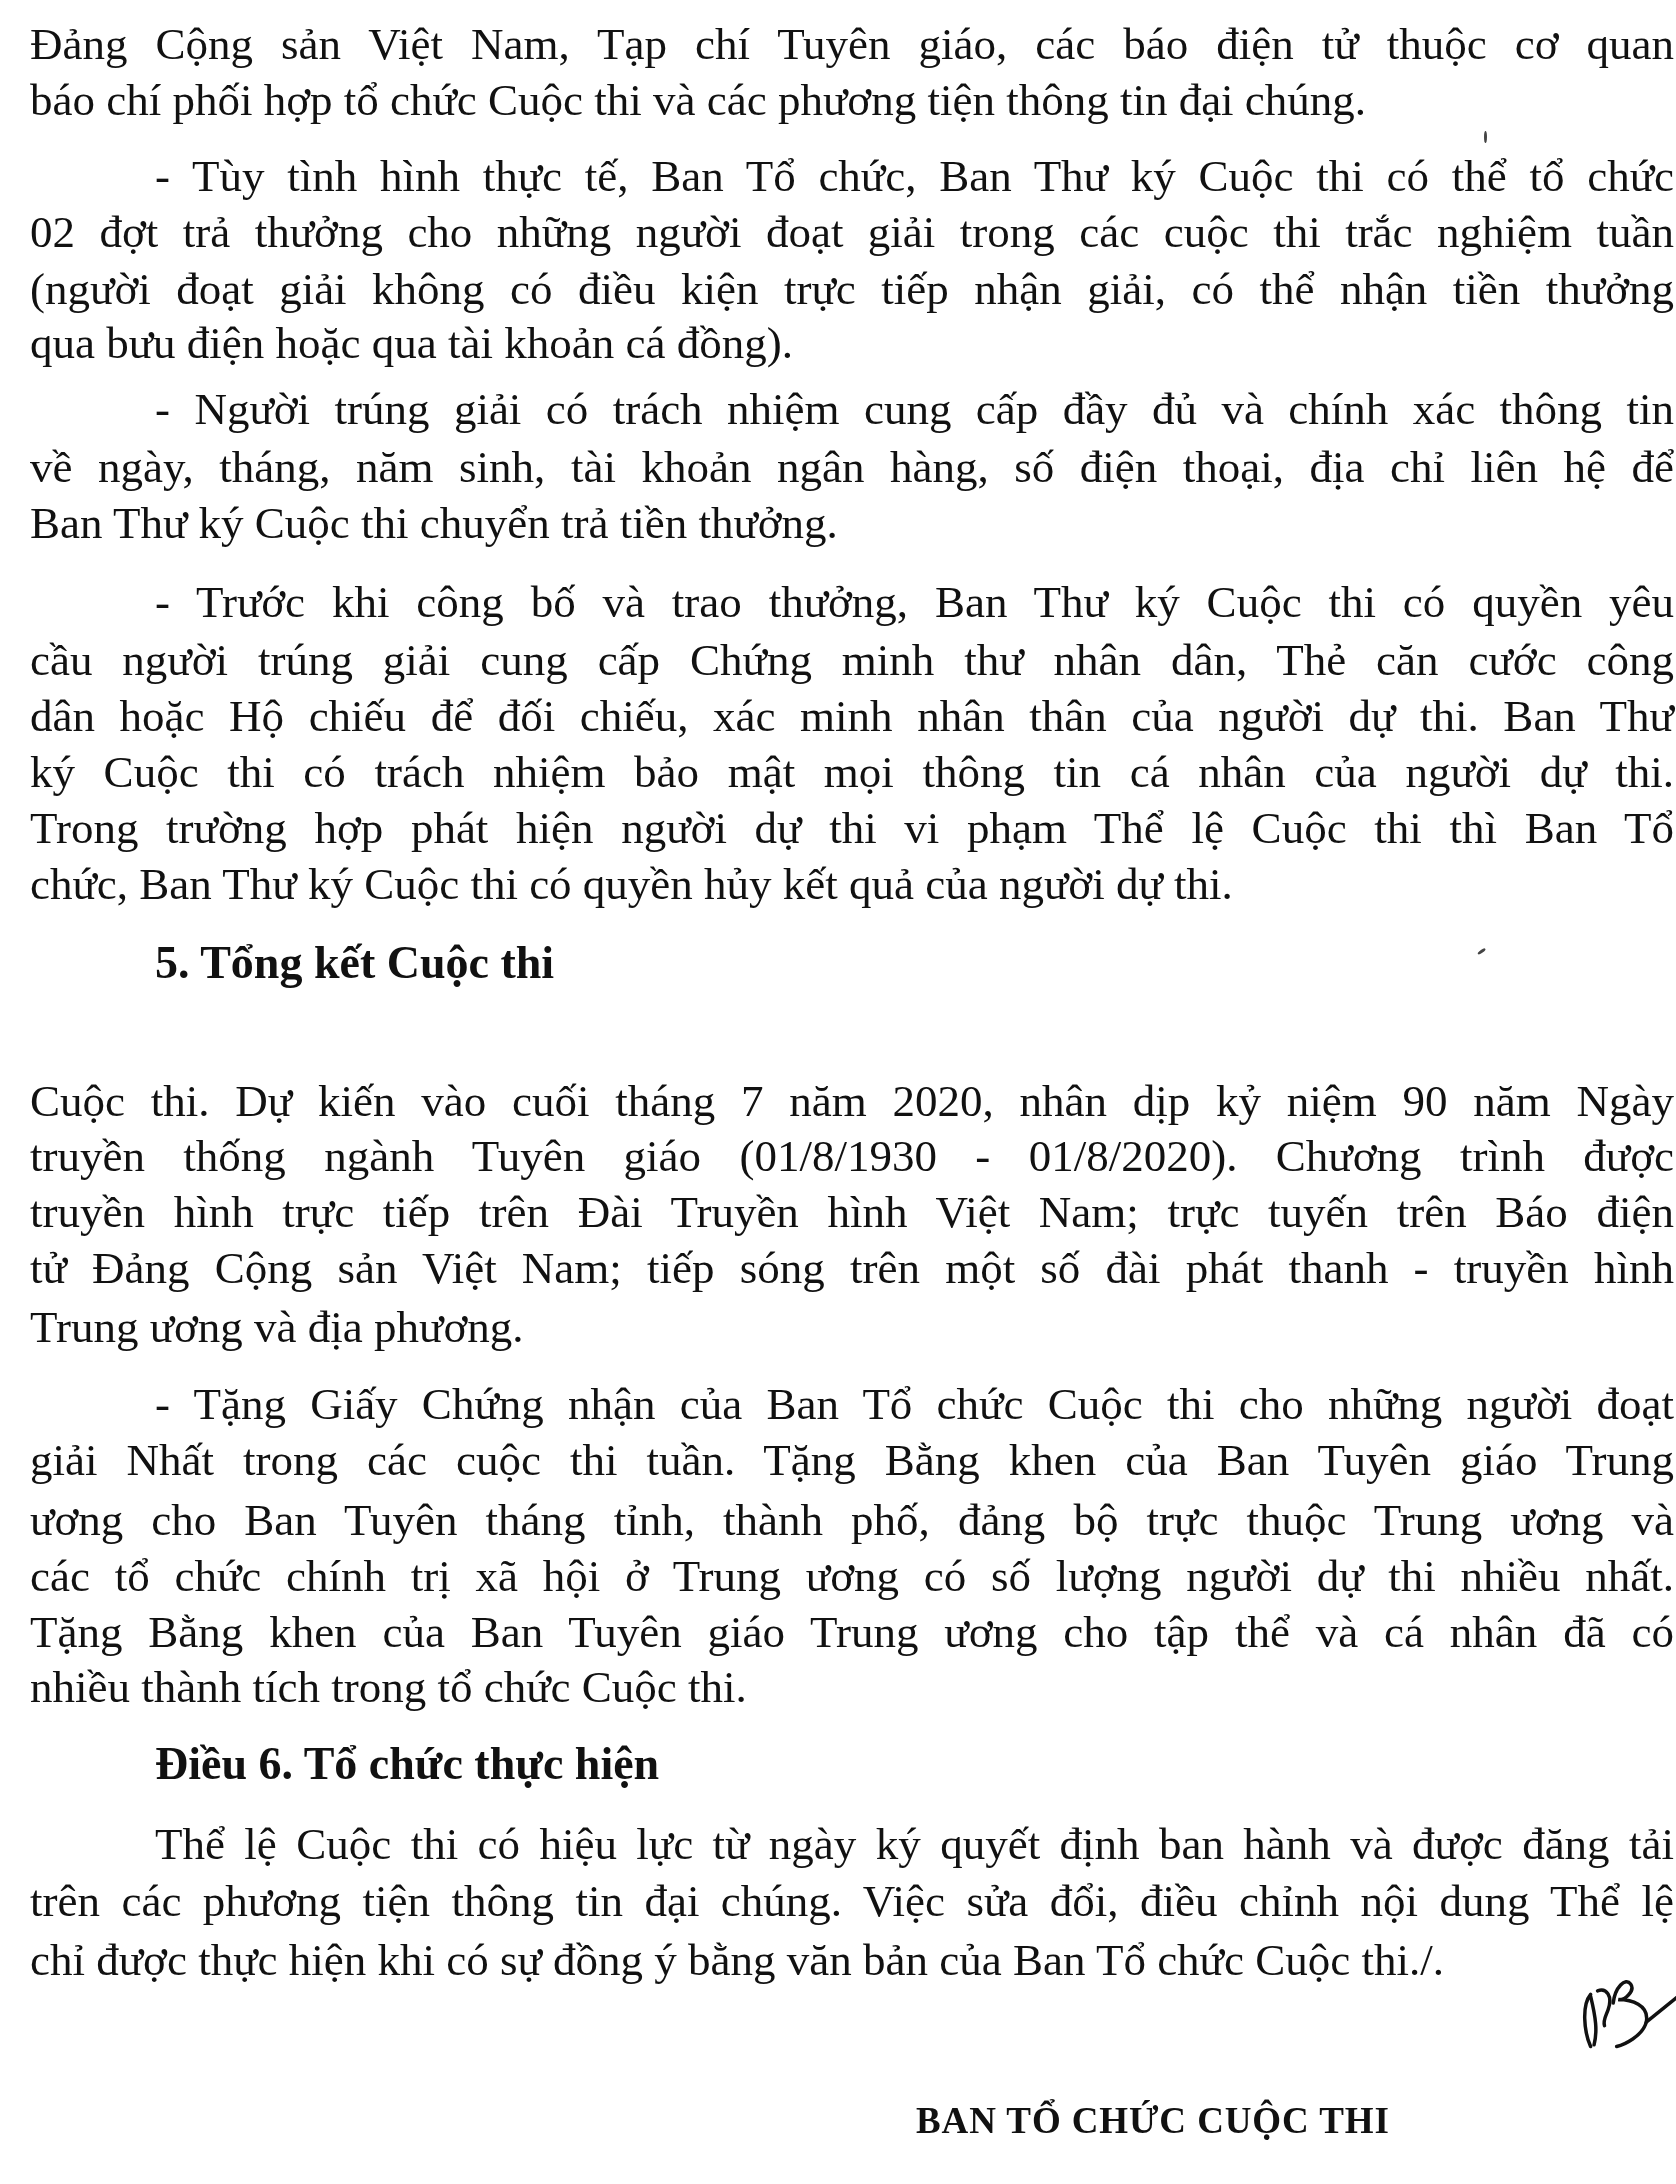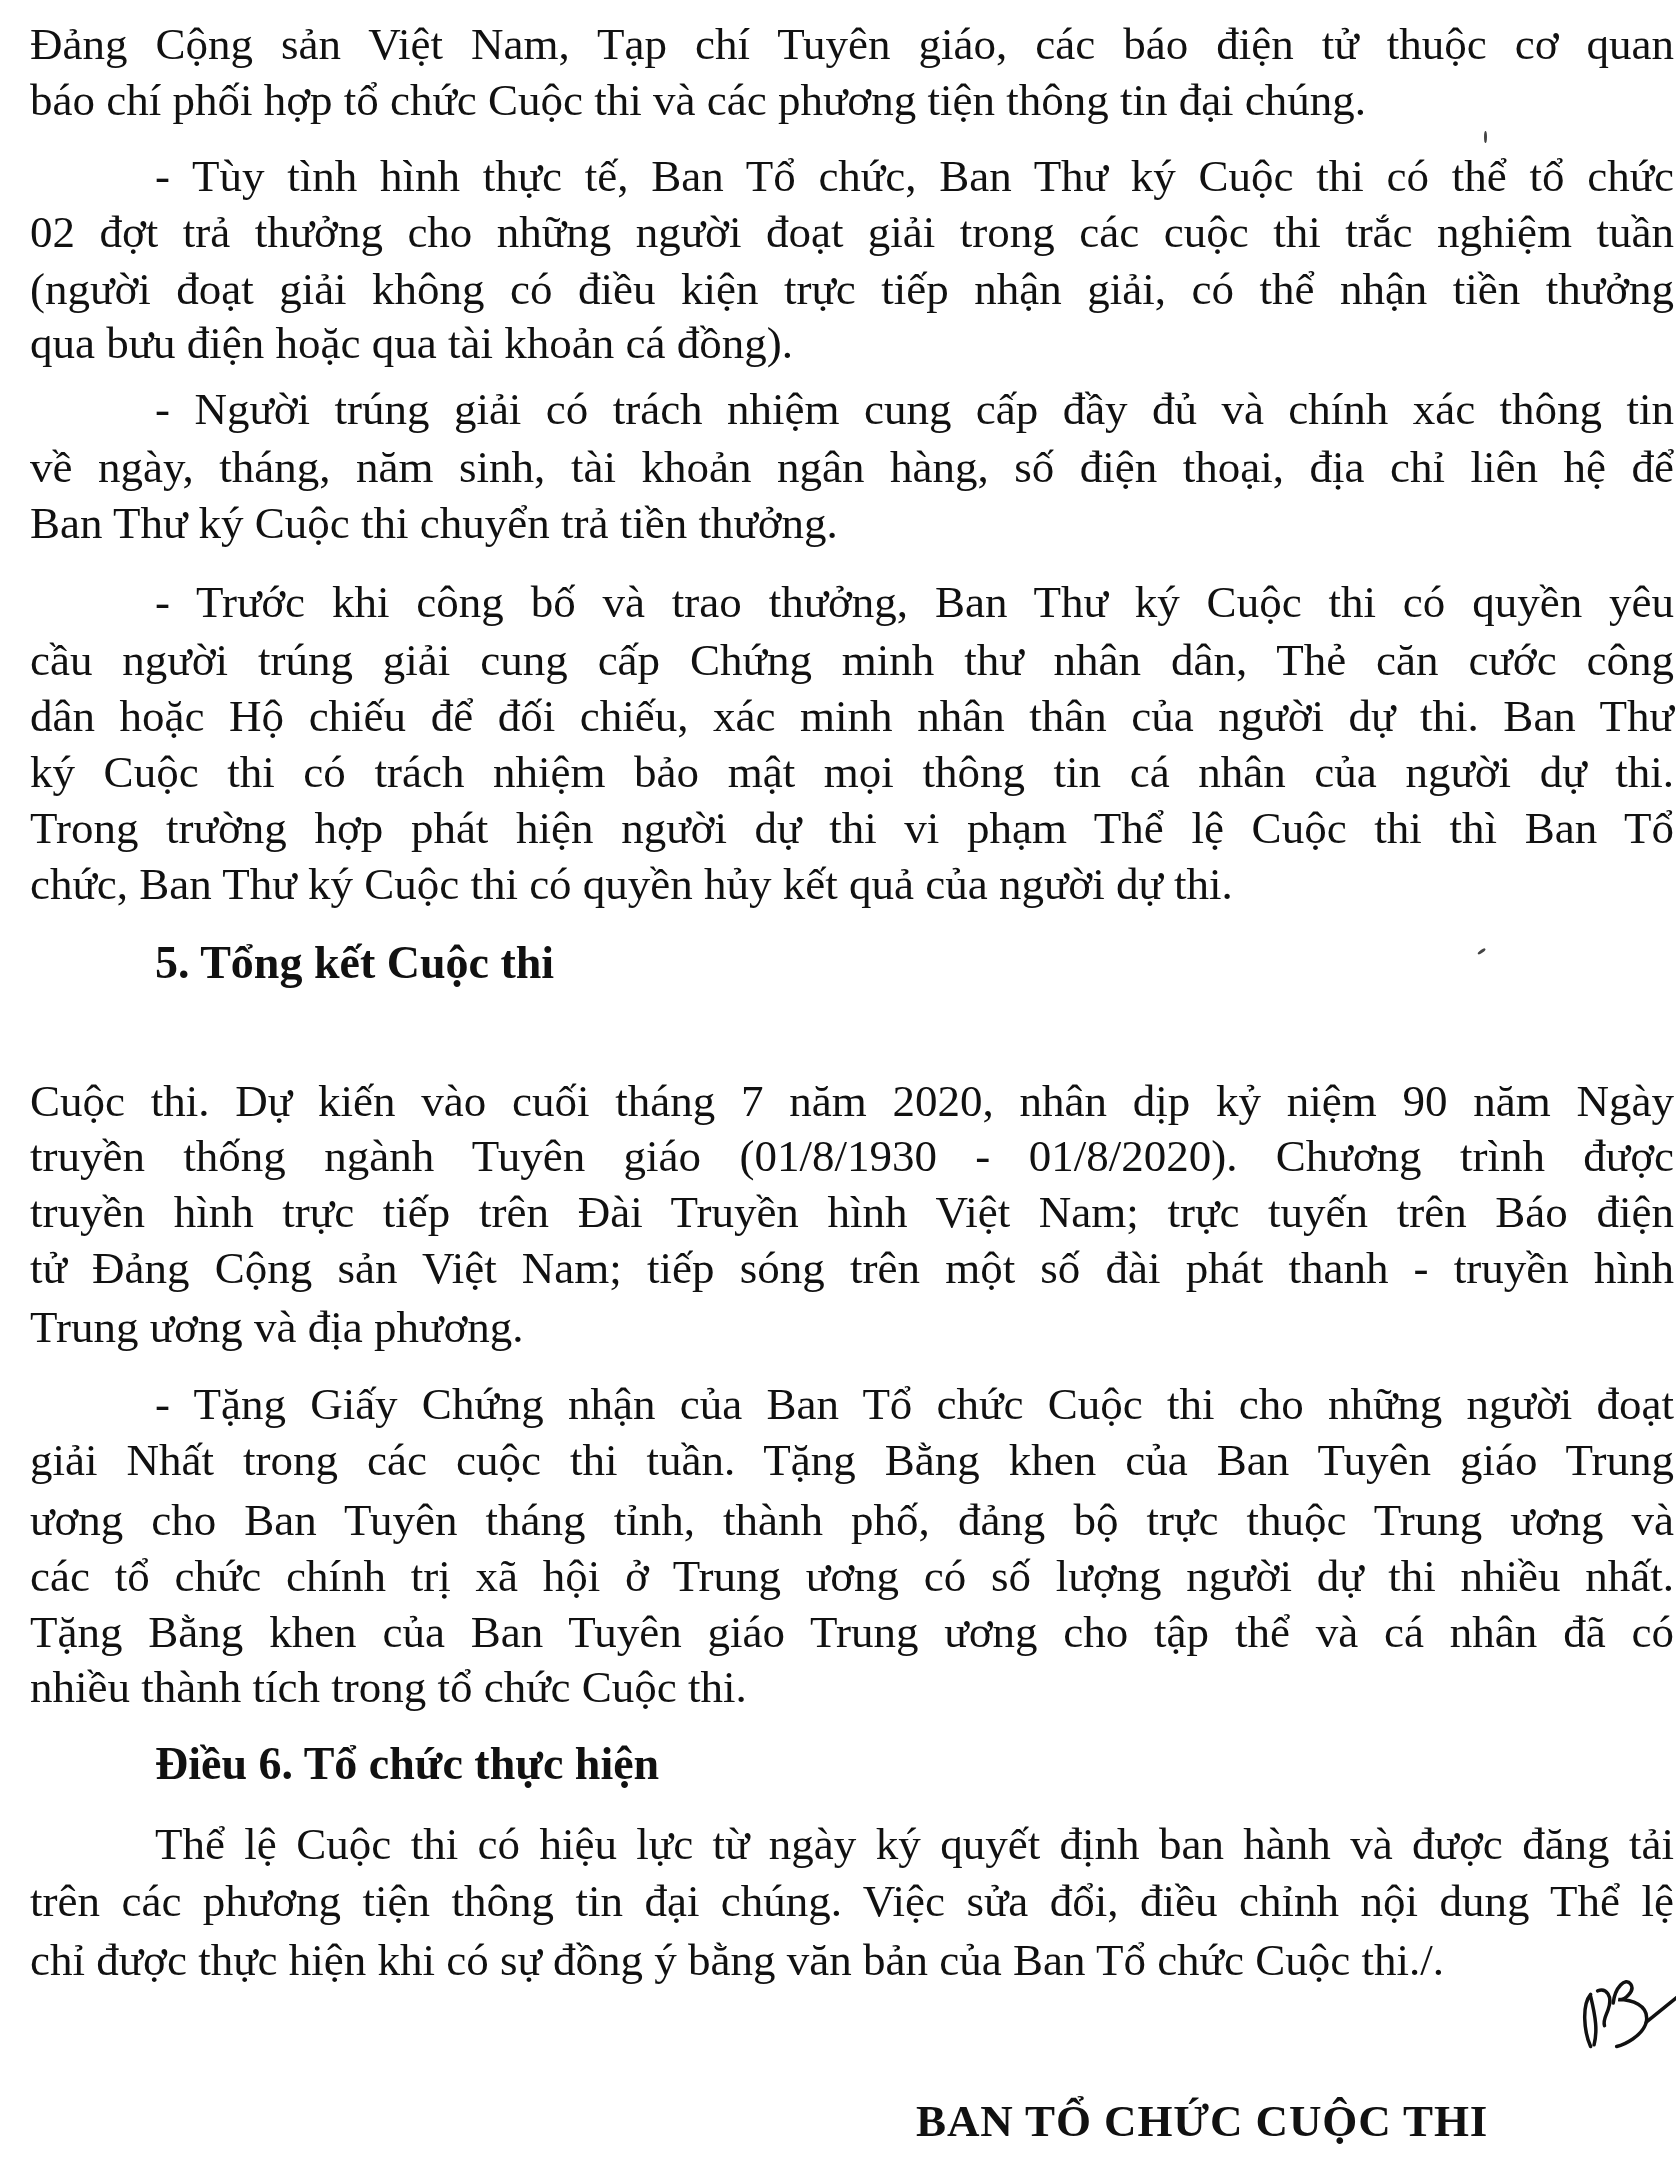--- a/index.html
+++ b/index.html
@@ -19,21 +19,21 @@
   }
   .line.indent { left:147px; width:1519px; }
   .line.last { text-align-last:left; }
   .heading {
     position:absolute; left:147px;
     font-size:46px; line-height:56px; font-weight:bold;
     white-space:nowrap;
   }
   .sign-title {
     position:absolute; left:908px;
-    font-size:45px; line-height:56px; font-weight:bold;
+    font-size:37px; line-height:56px; font-weight:bold;
     white-space:nowrap; letter-spacing:0.9px;
   }
   .signature { position:absolute; left:1563px; top:1970px; width:114px; height:87px; }
   .speck { position:absolute; background:#444; border-radius:50%; }
 </style>
 </head>
 <body>
 
 <div class="page">
 

